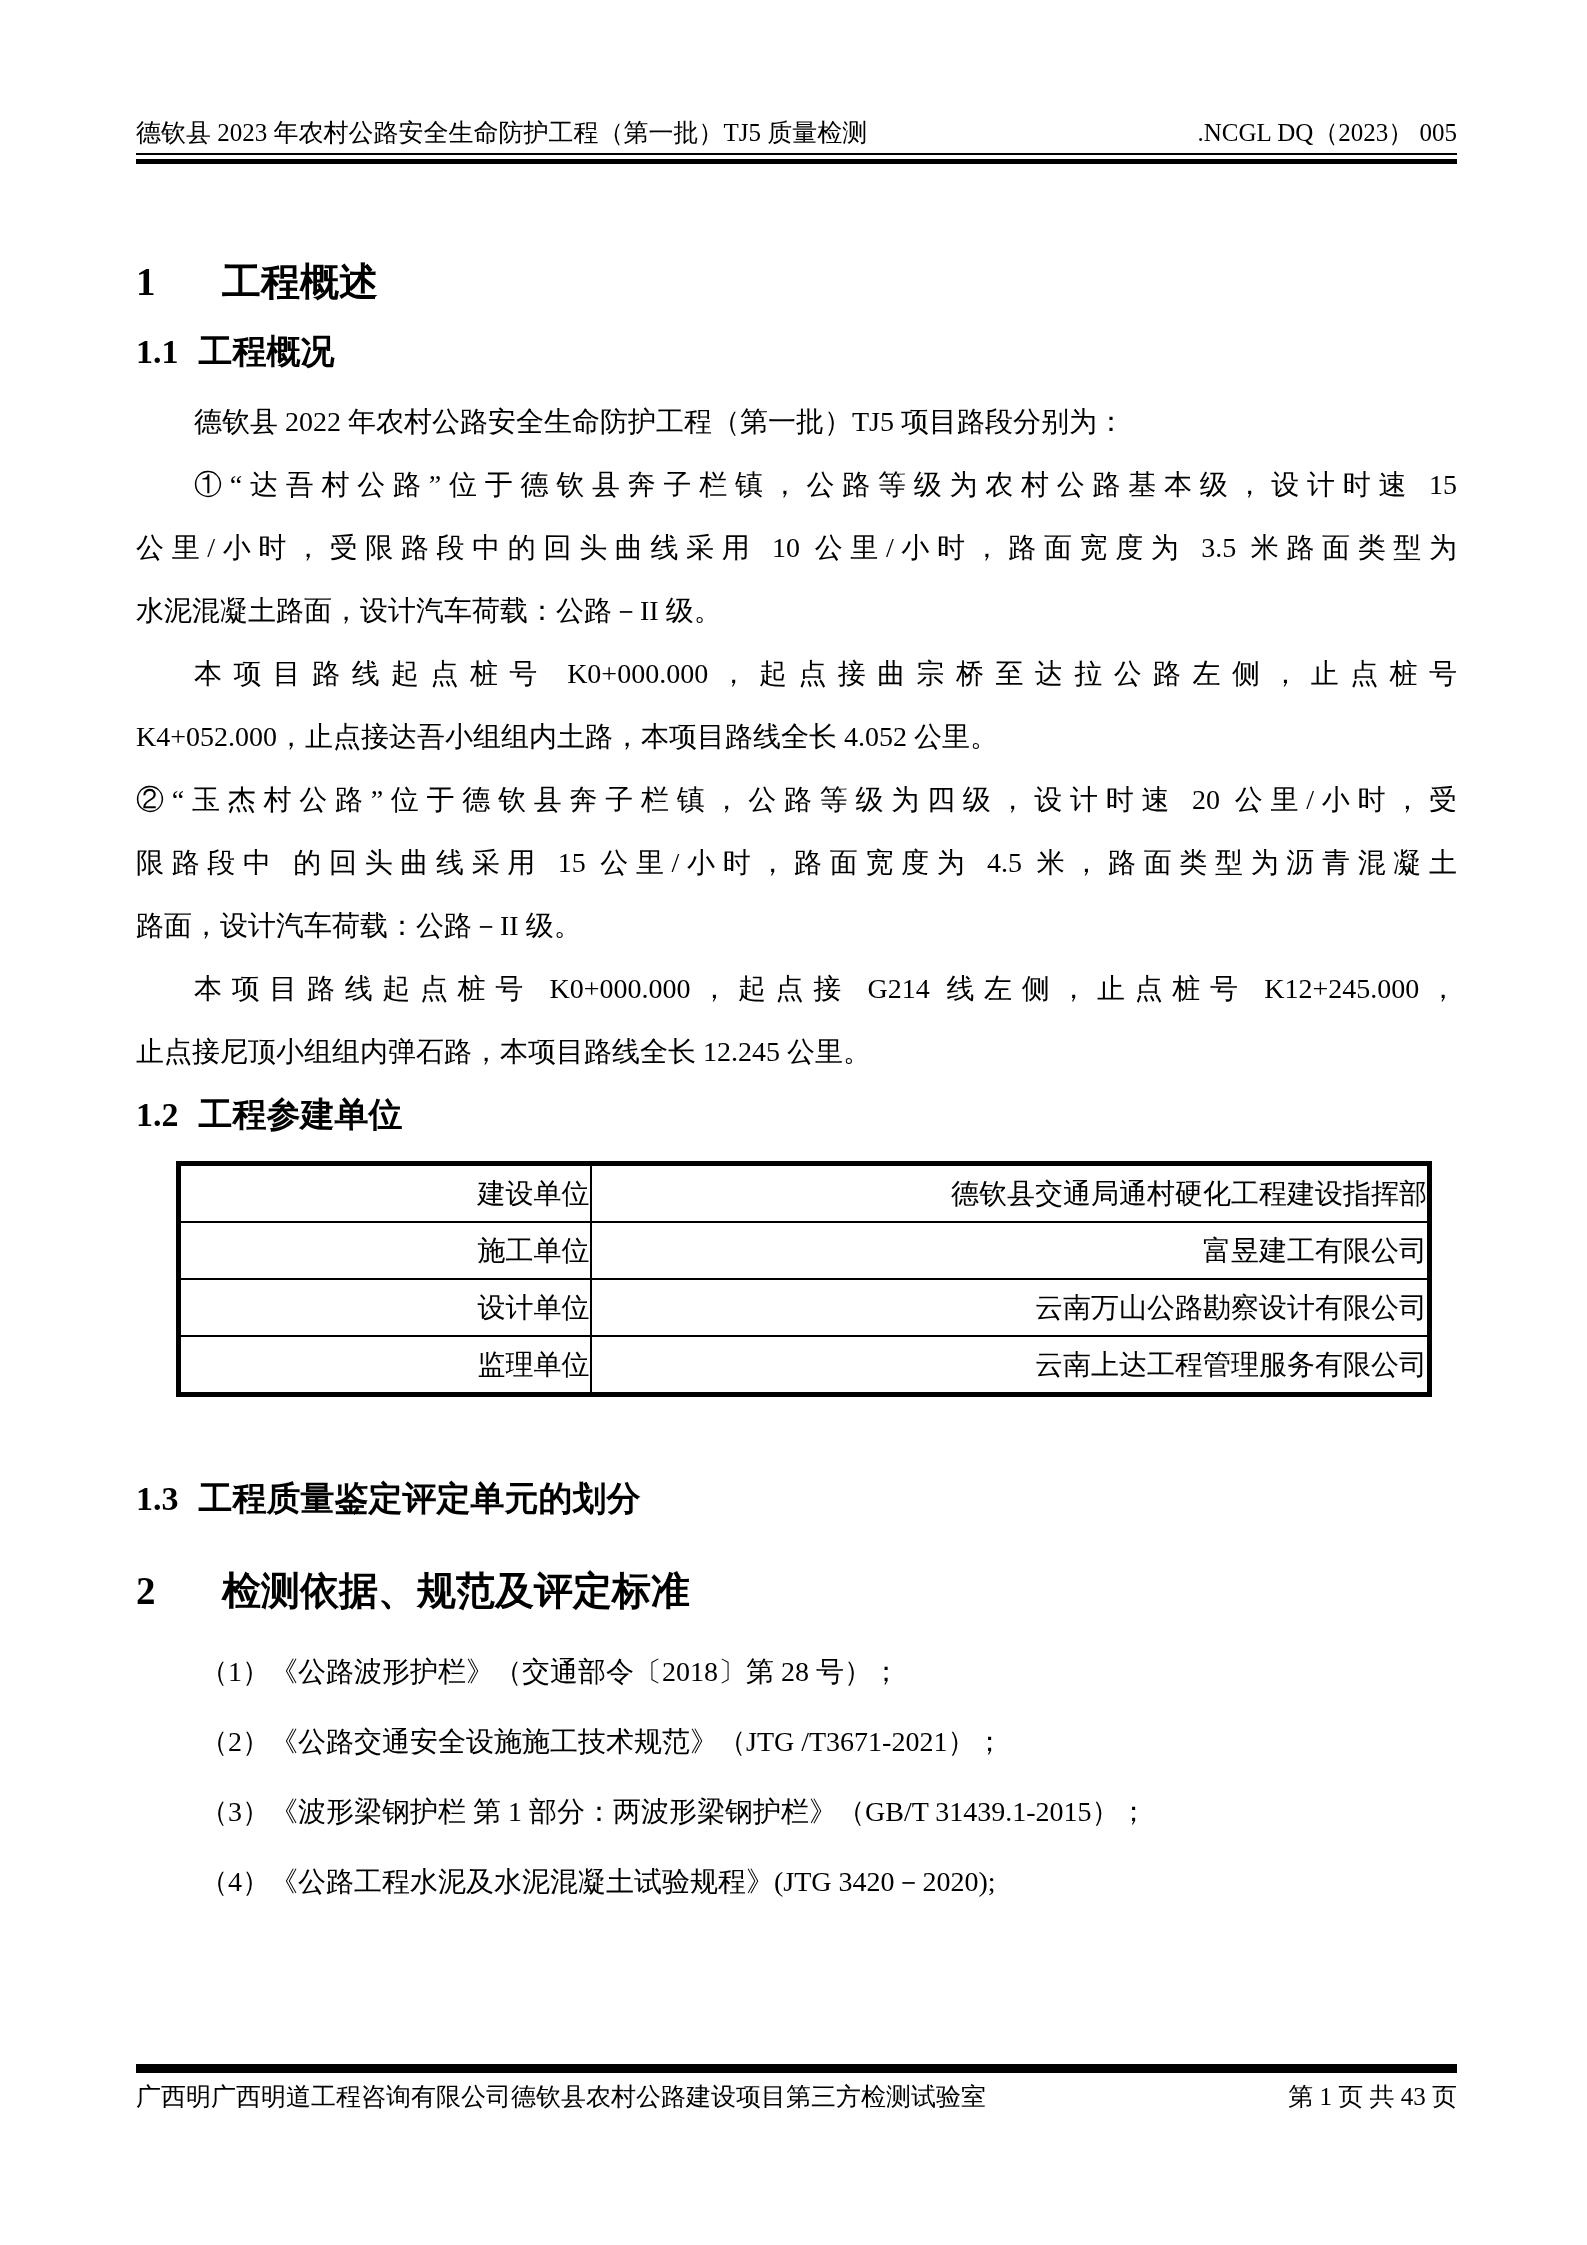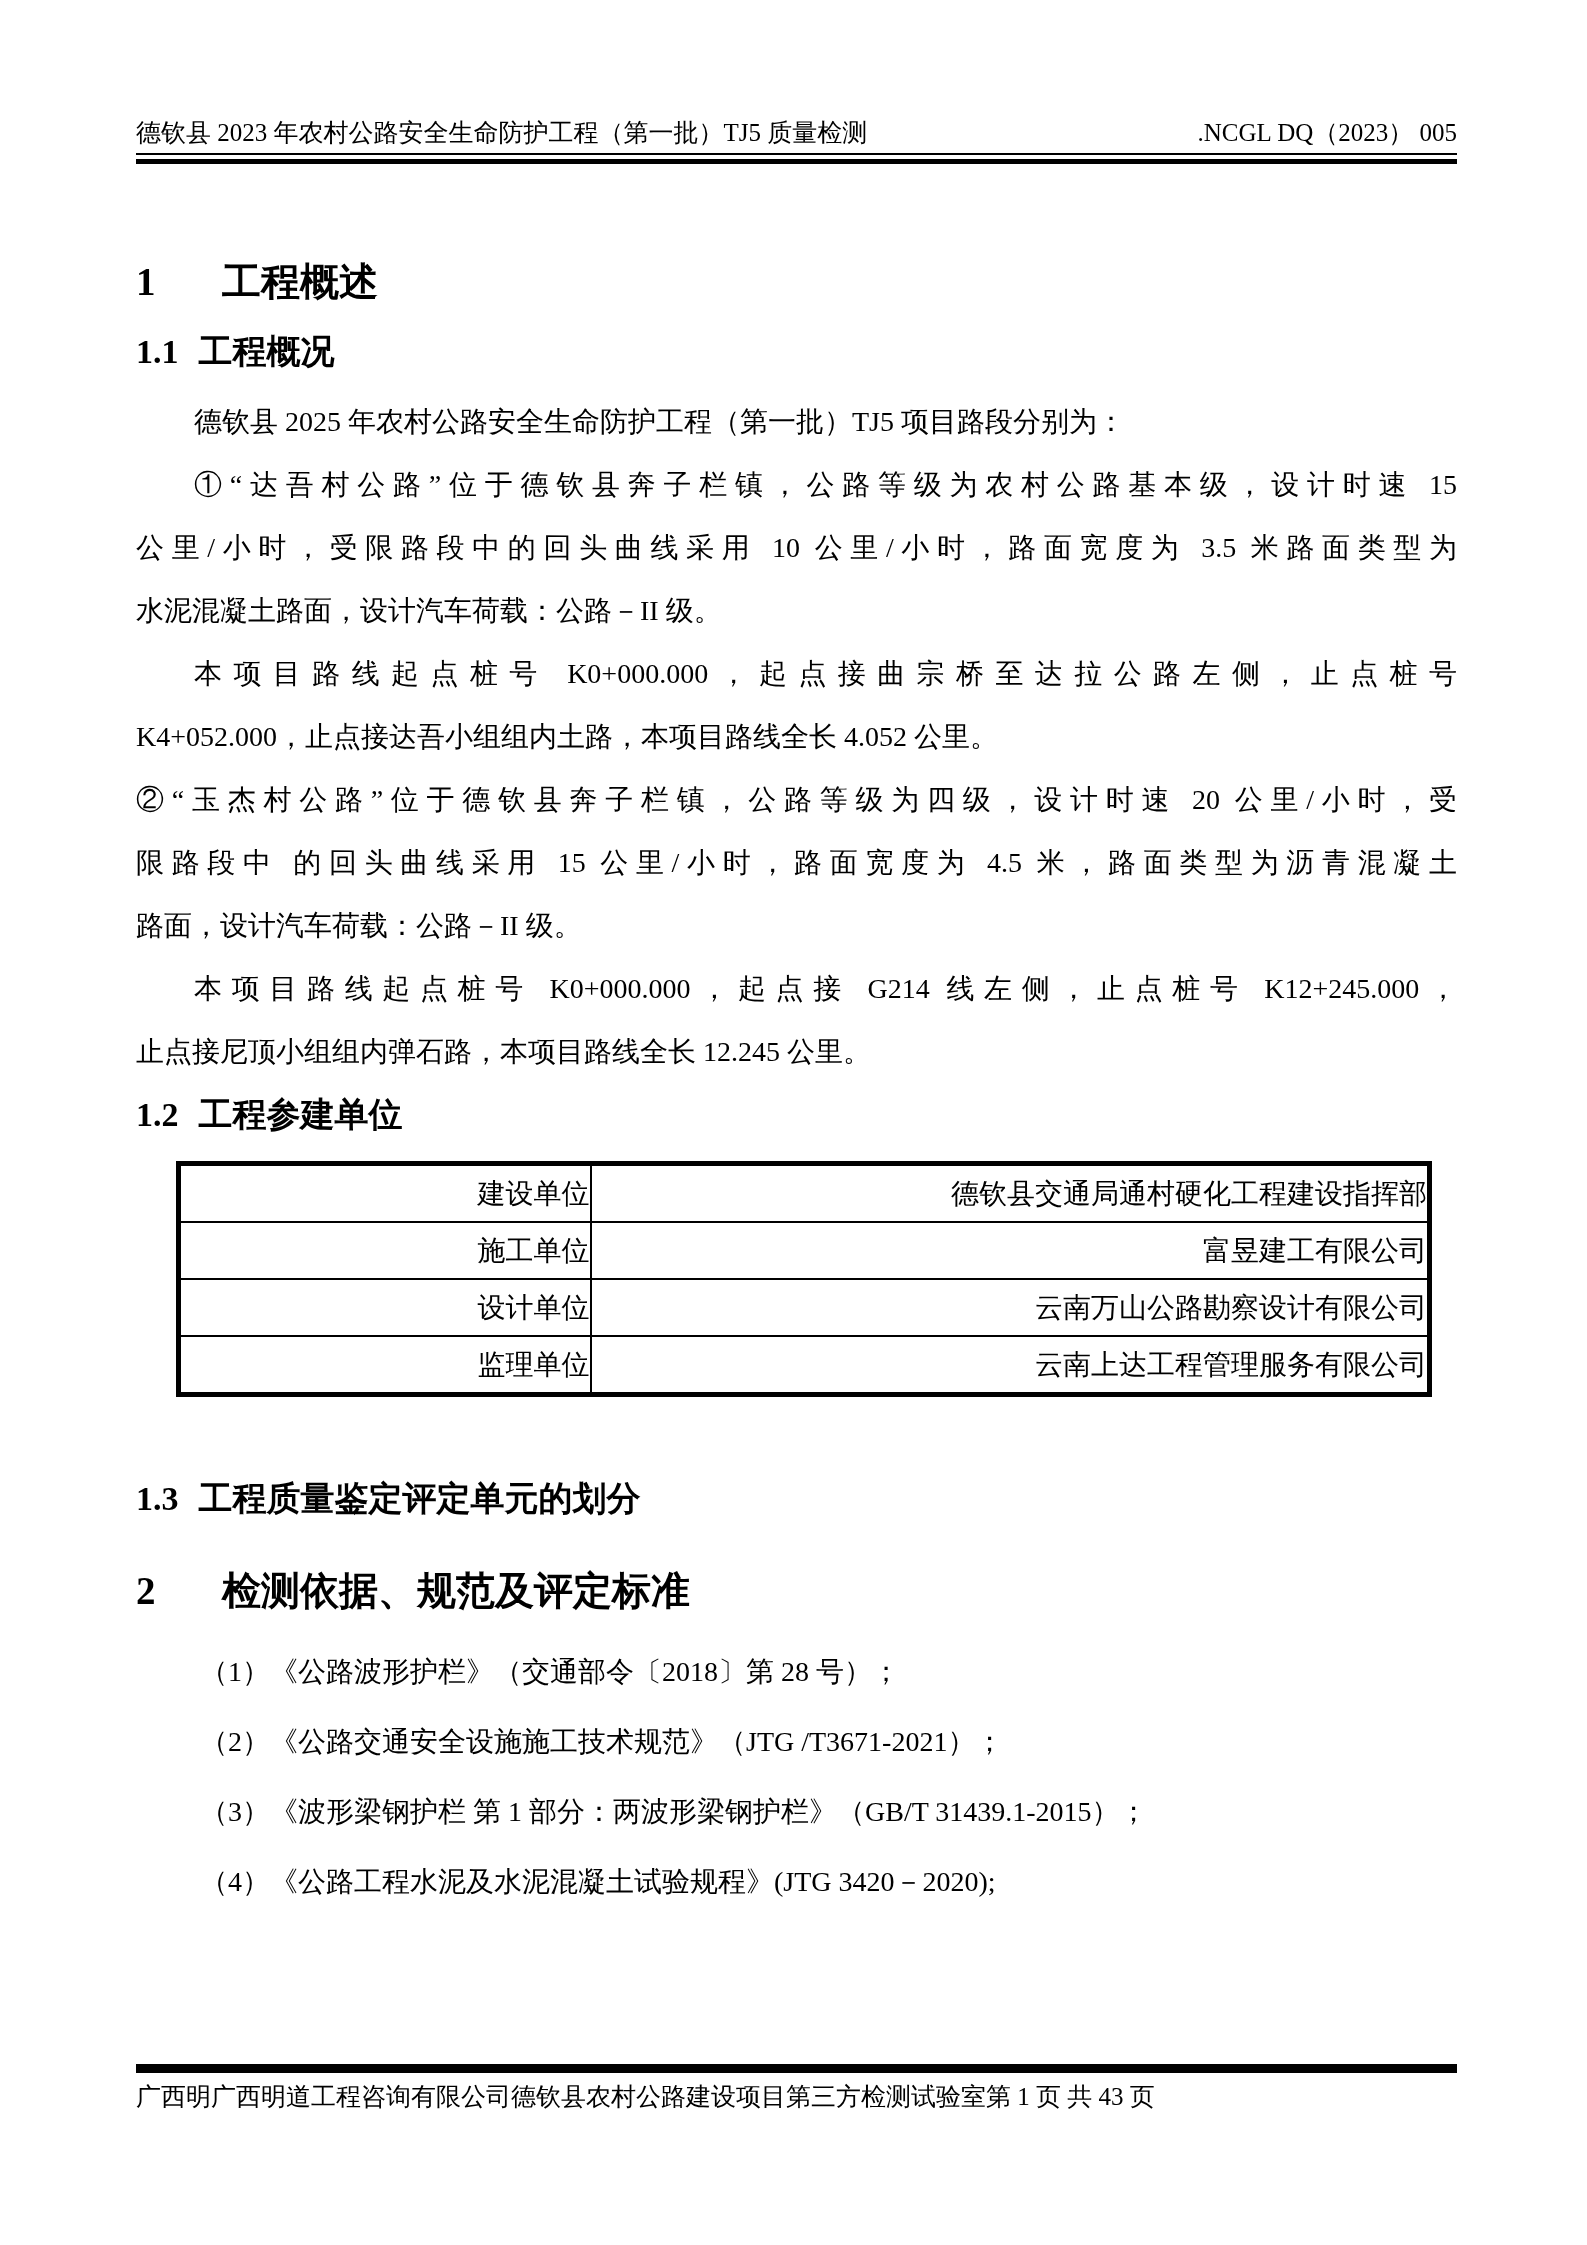--- a/index.html
+++ b/index.html
@@ -61,21 +61,21 @@
   
   .std-block { margin-top:22px; }
   .std-item { font-size:28px; line-height:70px; text-indent:64px; }
   
   .footer-rule {
     position:absolute; top:2064px; left:136px; right:130px;
     height:9px; background:#000;
   }
   .footer {
     position:absolute; top:2080px; left:136px; right:130px;
-    display:flex; align-items:baseline;
+    display:flex; justify-content:space-between; align-items:baseline;
     font-size:25px; line-height:34px;
   }
 </style>
 </head>
 <body>
 
 <div class="page">
 
   <div class="header">
     <span>德钦县 2023 年农村公路安全生命防护工程（第一批）TJ5 质量检测</span>
@@ -87,21 +87,21 @@
 
     <p class="h1" id="sec1-title">
       <span class="num">1</span><span>工程概述</span>
     </p>
 
     <p class="h2" id="sec11-title">
       <span class="num">1.1</span><span>工程概况</span>
     </p>
 
     <div class="body-block">
-      <div class="line ind">德钦县 2025 年农村公路安全生命防护工程（第一批）TJ5 项目路段分别为：</div>
+      <div class="line ind">德钦县 2022 年农村公路安全生命防护工程（第一批）TJ5 项目路段分别为：</div>
       <div class="line ind fill">①“达吾村公路”位于德钦县奔子栏镇，公路等级为农村公路基本级，设计时速 15</div>
       <div class="line fill">公里/小时，受限路段中的回头曲线采用 10 公里/小时，路面宽度为 3.5 米路面类型为</div>
       <div class="line">水泥混凝土路面，设计汽车荷载：公路－II 级。</div>
       <div class="line ind fill">本项目路线起点桩号 K0+000.000，起点接曲宗桥至达拉公路左侧，止点桩号</div>
       <div class="line">K4+052.000，止点接达吾小组组内土路，本项目路线全长 4.052 公里。</div>
       <div class="line fill">②“玉杰村公路”位于德钦县奔子栏镇，公路等级为四级，设计时速 20 公里/小时，受</div>
       <div class="line fill">限路段中 的回头曲线采用 15 公里/小时，路面宽度为 4.5 米，路面类型为沥青混凝土</div>
       <div class="line">路面，设计汽车荷载：公路－II 级。</div>
       <div class="line ind fill">本项目路线起点桩号 K0+000.000，起点接 G214 线左侧，止点桩号 K12+245.000，</div>
       <div class="line">止点接尼顶小组组内弹石路，本项目路线全长 12.245 公里。</div>

